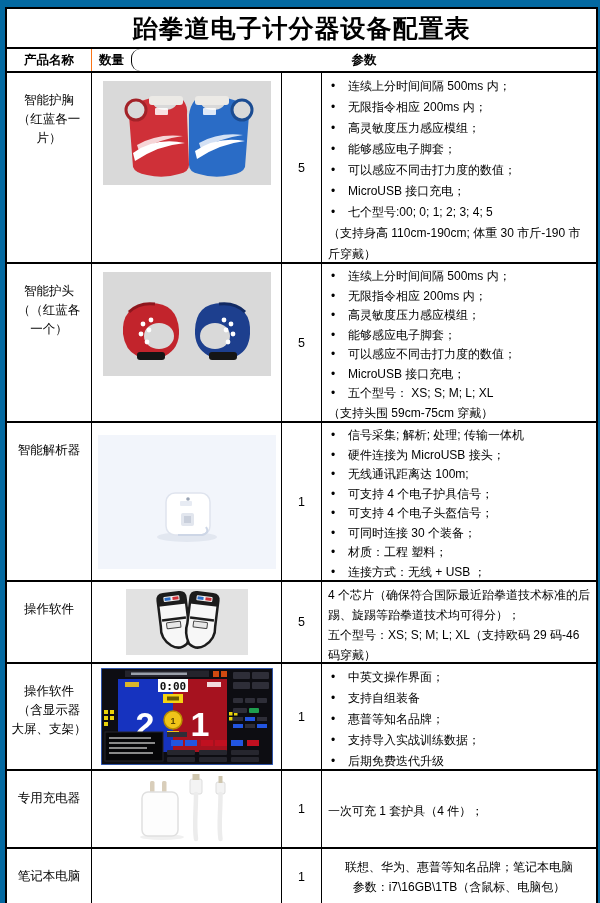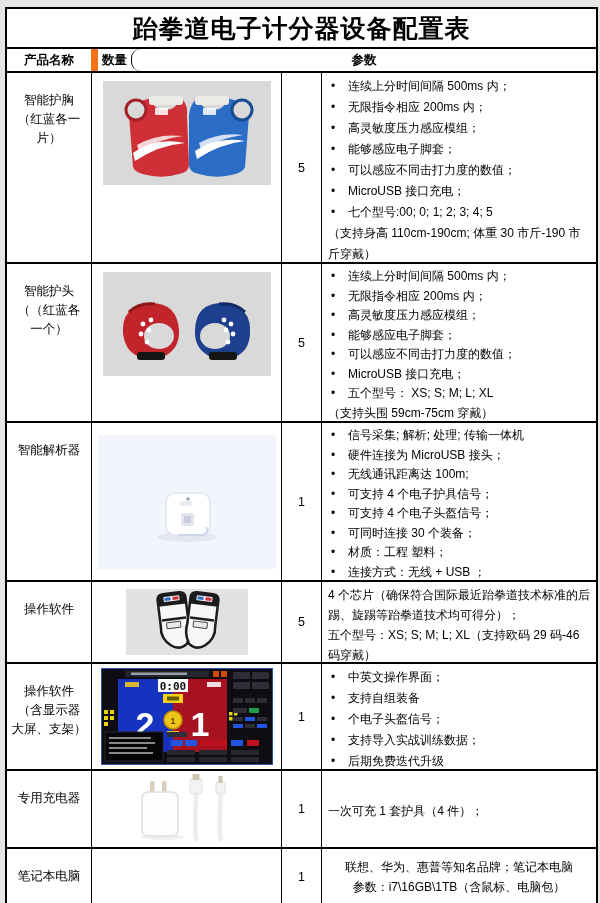--- a/index.html
+++ b/index.html
@@ -1,33 +1,33 @@
 <!DOCTYPE html>
 <html><head>
 <meta charset="utf-8">
 <style>
   html,body{margin:0;padding:0;background:#fff;}
   body{width:600px;height:903px;font-family:"Liberation Sans","DejaVu Sans",sans-serif;color:#000;}
-  .page{position:relative;width:600px;height:903px;background:#e5e5e5;overflow:hidden;}
+  .page{position:relative;width:600px;height:903px;background:#0369a1;overflow:hidden;}
   .tbl{position:absolute;left:5px;top:7px;width:589px;border:2px solid #000;background:#fff;}
   .trow{display:flex;border-top:2px solid #000;}
   .trow.first{border-top:none;}
   .cell{box-sizing:border-box;}
   .c1{width:84px;display:flex;align-items:flex-start;justify-content:center;text-align:center;
       font-size:12.5px;line-height:19px;padding:18px 3px;}
   .c2{width:190px;border-left:1px solid #000;display:flex;justify-content:center;}
   .c3{width:40px;border-left:1px solid #000;display:flex;align-items:center;justify-content:center;font-size:12.5px;}
   .c4{flex:1;border-left:1px solid #000;font-size:12px;padding:3px 4px 0 6px;}
   .title-row{height:38px;display:flex;align-items:center;justify-content:center;}
   .title-row .t{font-size:25px;font-weight:bold;letter-spacing:1px;}
   .head-row{height:22px;}
   .head-row .cell{display:flex;align-items:center;justify-content:center;font-weight:bold;font-size:12.5px;padding:0;}
   .h1{width:84px;}
   .h2{width:190px;border-left:1px solid #000;}
-  .h3{width:40px;border-left:7px solid #f97316;}
+  .h3{width:40px;border-left:1px solid #f97316;}
   .h4{flex:1;border-left:1px solid #000;border-radius:9px;}
   .nameblock span{display:block;}
   .b-item{display:flex;}
   .b-dot{width:17px;flex:0 0 17px;text-align:left;padding-left:3px;}
   .b-text{flex:1;}
   .lh21 .b-item,.lh21 .note{line-height:21px;}
   .lh195 .b-item,.lh195 .note{line-height:19.5px;}
   .note{line-height:20px;}
   .plain{line-height:20px;}
   .r1{height:189px;}
@@ -366,21 +366,21 @@
         <div class="b-item">
             <span class="b-dot">•</span>
             <span class="b-text">中英文操作界面；</span>
           </div>
         <div class="b-item">
             <span class="b-dot">•</span>
             <span class="b-text">支持自组装备</span>
           </div>
         <div class="b-item">
             <span class="b-dot">•</span>
-            <span class="b-text">个电子头盔信号；</span>
+            <span class="b-text">惠普等知名品牌；</span>
           </div>
         <div class="b-item">
             <span class="b-dot">•</span>
             <span class="b-text">支持导入实战训练数据；</span>
           </div>
         <div class="b-item">
             <span class="b-dot">•</span>
             <span class="b-text">后期免费迭代升级</span>
           </div>
       </div>

